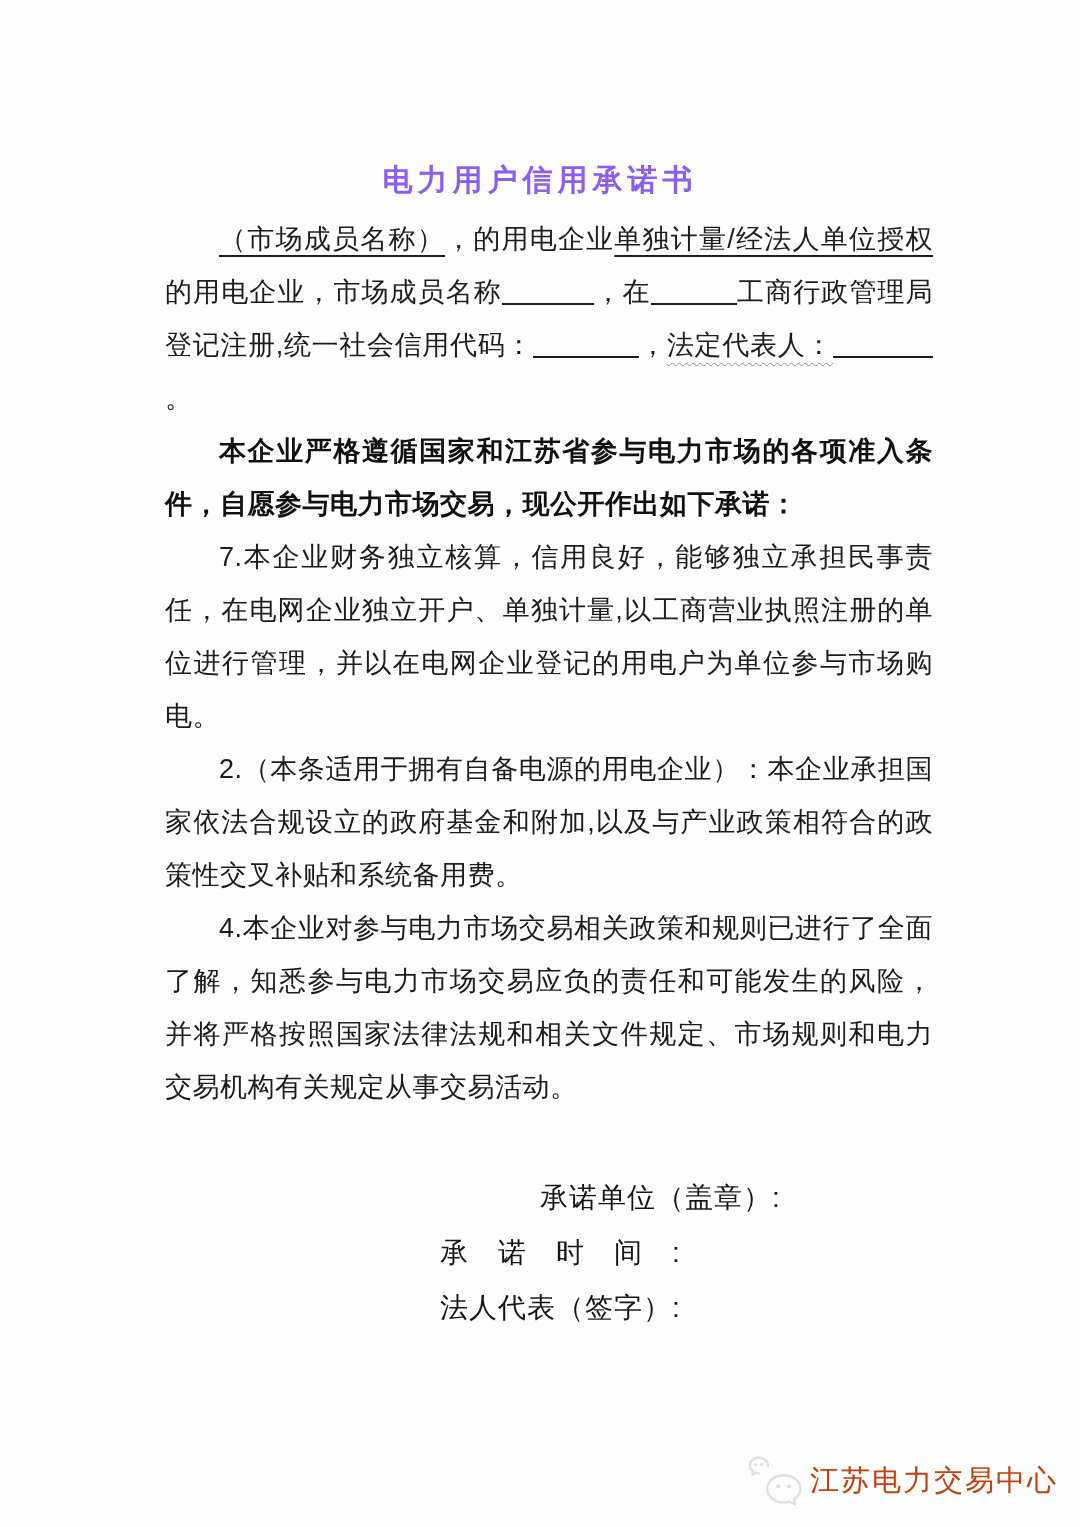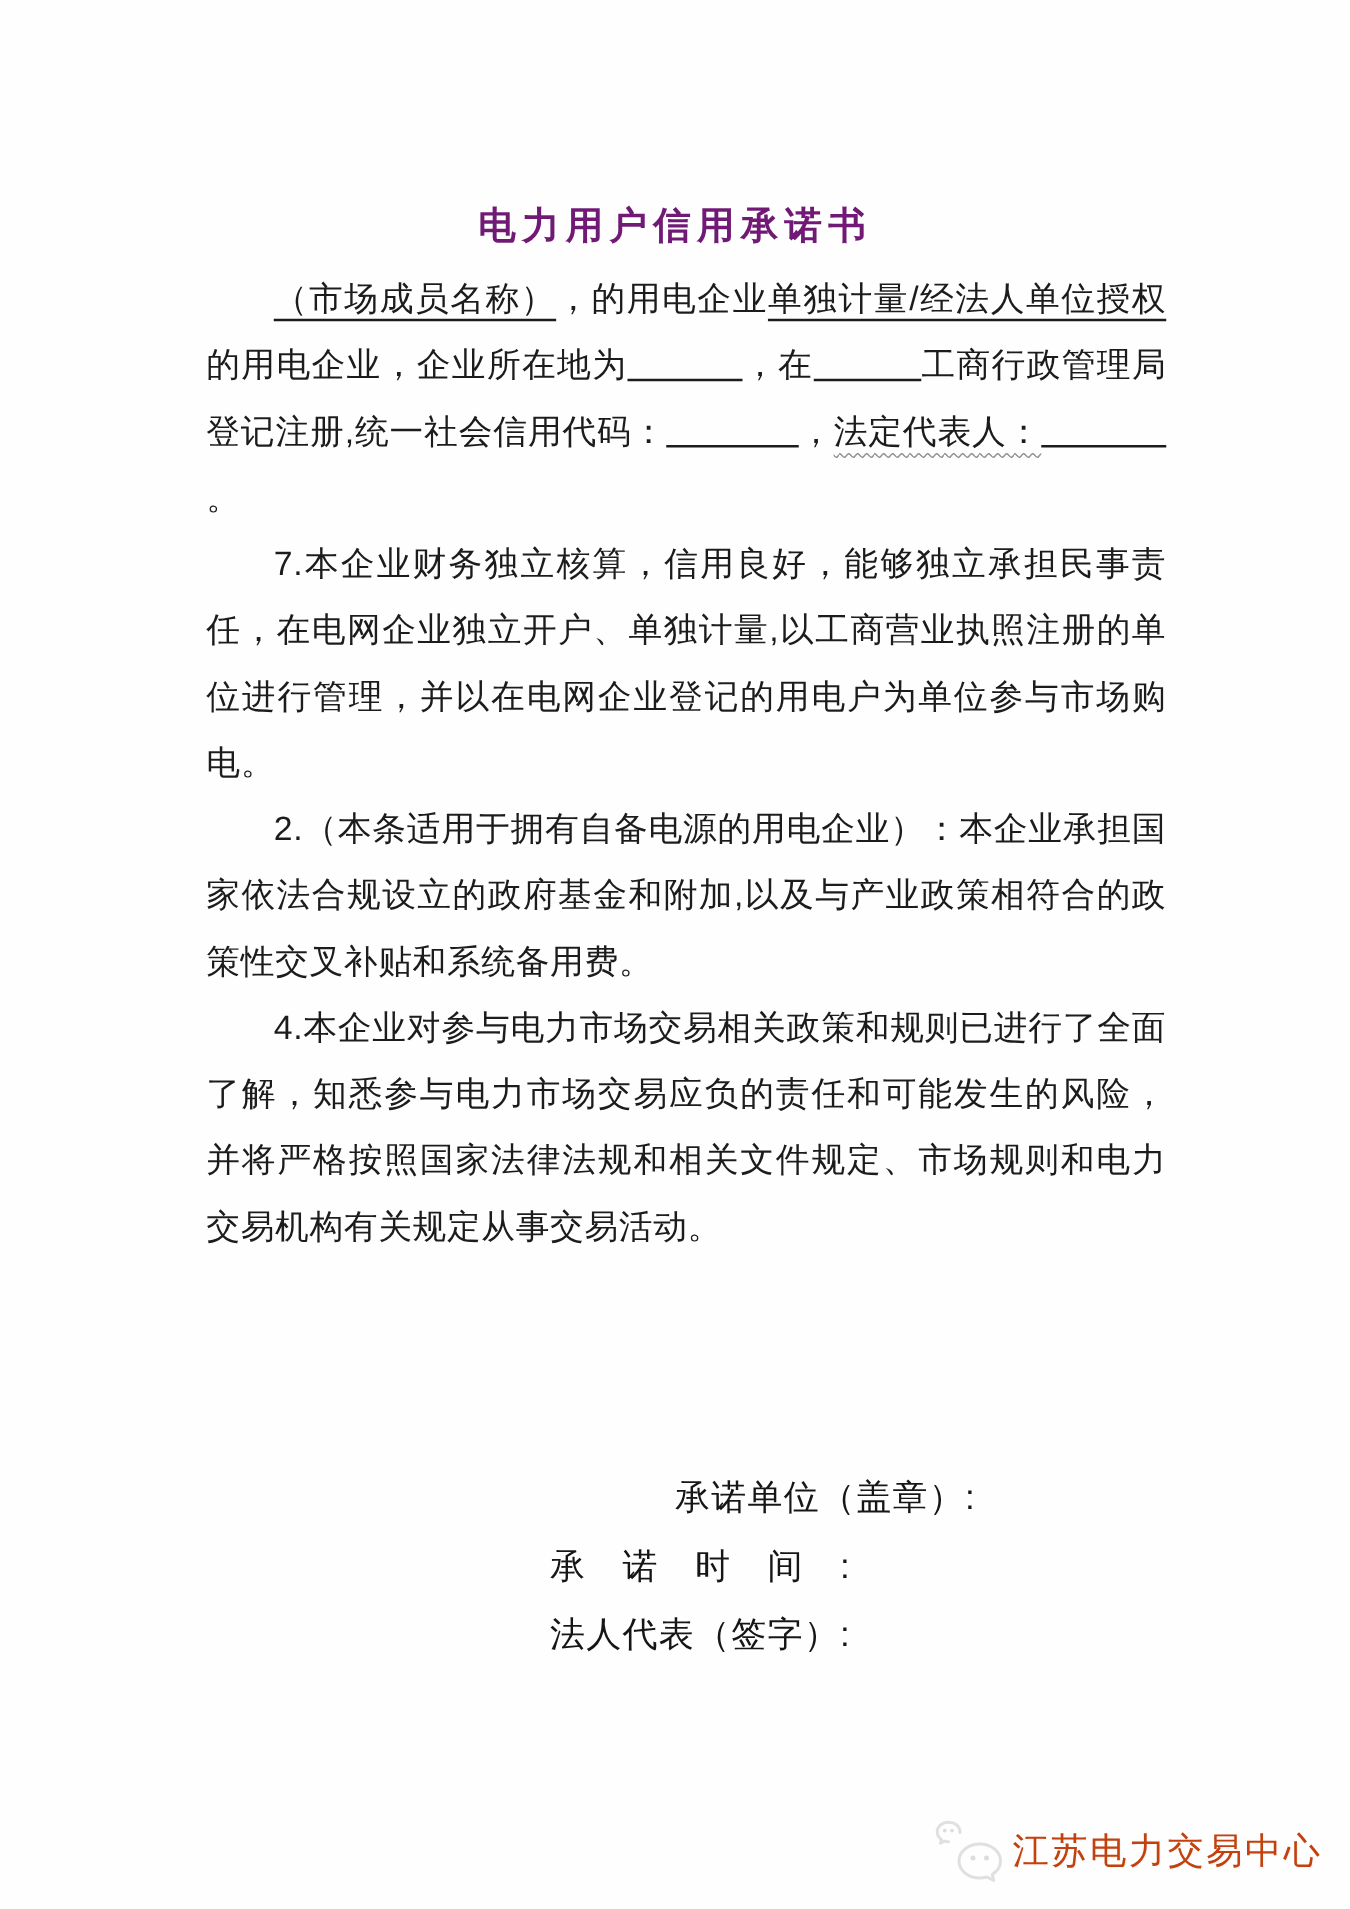--- a/index.html
+++ b/index.html
@@ -14,21 +14,21 @@
   }
   .title{
     position:absolute;
     top:160px;left:0;width:100%;
     margin:0;
     text-align:center;
     font-family:"Liberation Serif","DejaVu Serif",serif;
     font-size:30px;
     font-weight:600;
     letter-spacing:5px;
-    color:#701a75;
+    color:#8b5cf6;
   }
   .body{
     position:absolute;
     left:165px;top:213px;width:768px;
     font-size:27px;
     line-height:53px;
     text-align:justify;
     word-break:break-all;
     letter-spacing:0.5px;
   }
@@ -84,22 +84,23 @@
 </style>
 </head>
 <body>
 
 <div class="page">
 
   <h1 class="title">电力用户信用承诺书</h1>
 
   <div class="body">
 
-    <p class="para"><span class="u">（市场成员名称）</span><span>，的用电企业</span><span class="u">单独计量/经法人单位授权</span><span>的用电企业，企业所在地为</span><span class="blank b1"></span><span>，在</span><span class="blank b2"></span><span>工商行政管理局登记注册,统一社会信用代码：</span><span class="blank b3"></span><span>，</span><span class="wavy">法定代表人：</span><span class="blank b4"></span><span>。</span></p>
+    <p class="para"><span class="u">（市场成员名称）</span><span>，的用电企业</span><span class="u">单独计量/经法人单位授权</span><span>的用电企业，市场成员名称</span><span class="blank b1"></span><span>，在</span><span class="blank b2"></span><span>工商行政管理局登记注册,统一社会信用代码：</span><span class="blank b3"></span><span>，</span><span class="wavy">法定代表人：</span><span class="blank b4"></span><span>。</span></p>
 
+    <p class="para bold">本企业严格遵循国家和江苏省参与电力市场的各项准入条件，自愿参与电力市场交易，现公开作出如下承诺：</p>
 
     <p class="para">7.本企业财务独立核算，信用良好，能够独立承担民事责任，在电网企业独立开户、单独计量,以工商营业执照注册的单位进行管理，并以在电网企业登记的用电户为单位参与市场购电。</p>
     <p class="para">2.（本条适用于拥有自备电源的用电企业）：本企业承担国家依法合规设立的政府基金和附加,以及与产业政策相符合的政策性交叉补贴和系统备用费。</p>
     <p class="para">4.本企业对参与电力市场交易相关政策和规则已进行了全面了解，知悉参与电力市场交易应负的责任和可能发生的风险，并将严格按照国家法律法规和相关文件规定、市场规则和电力交易机构有关规定从事交易活动。</p>
 
   </div>
 
   <div class="signature">
     <div class="sig-line unit">承诺单位（盖章）:</div>
     <div class="sig-line">承　诺　时　间　:</div>

